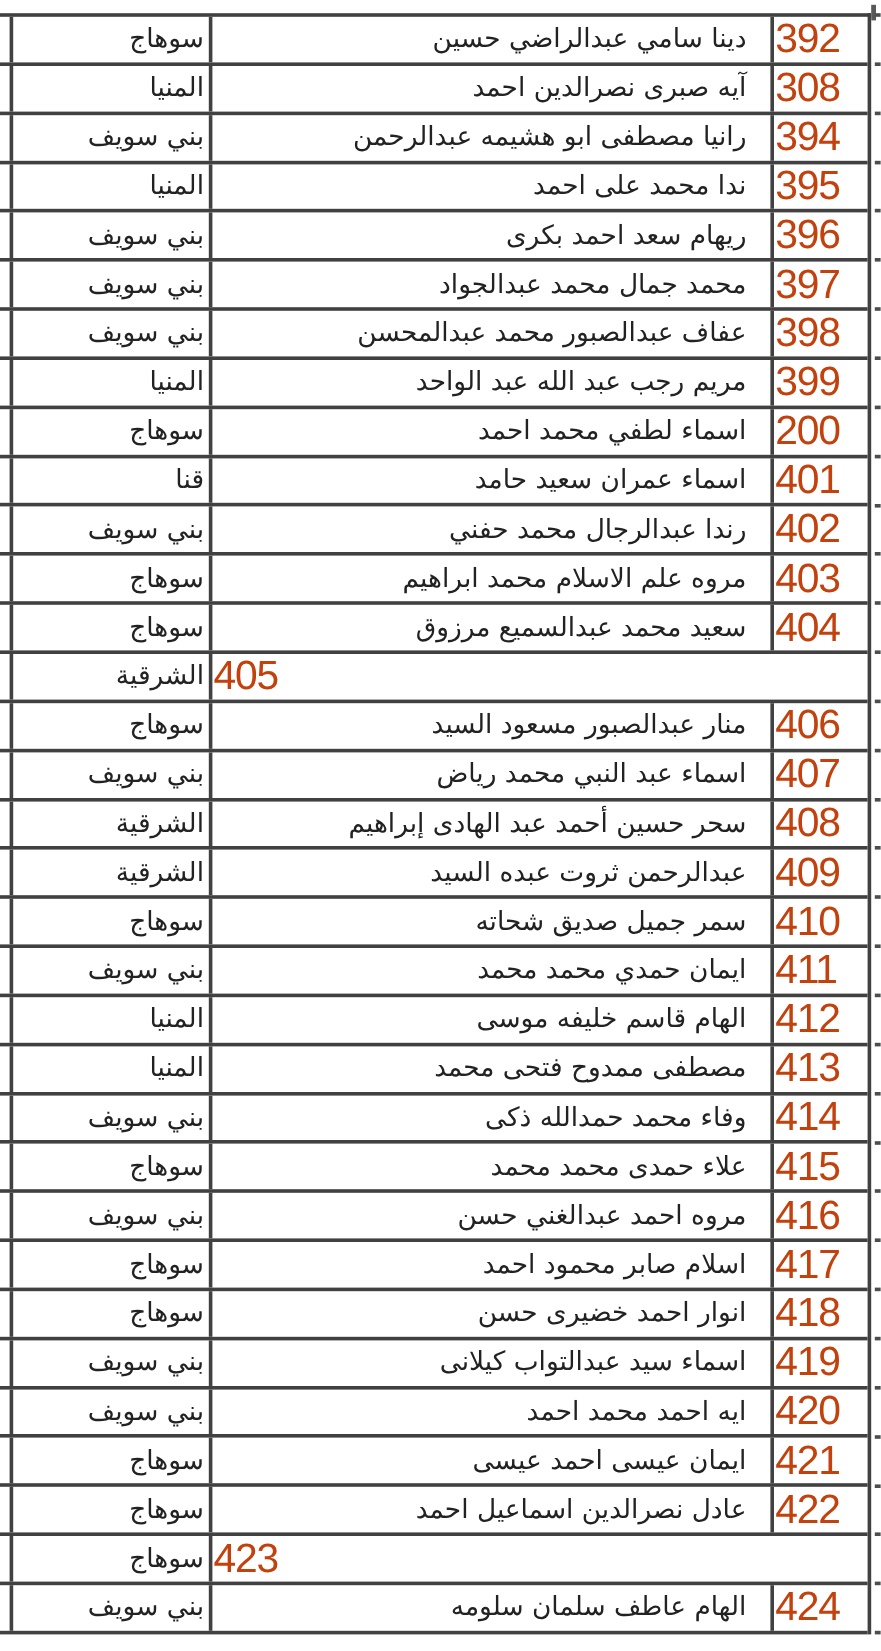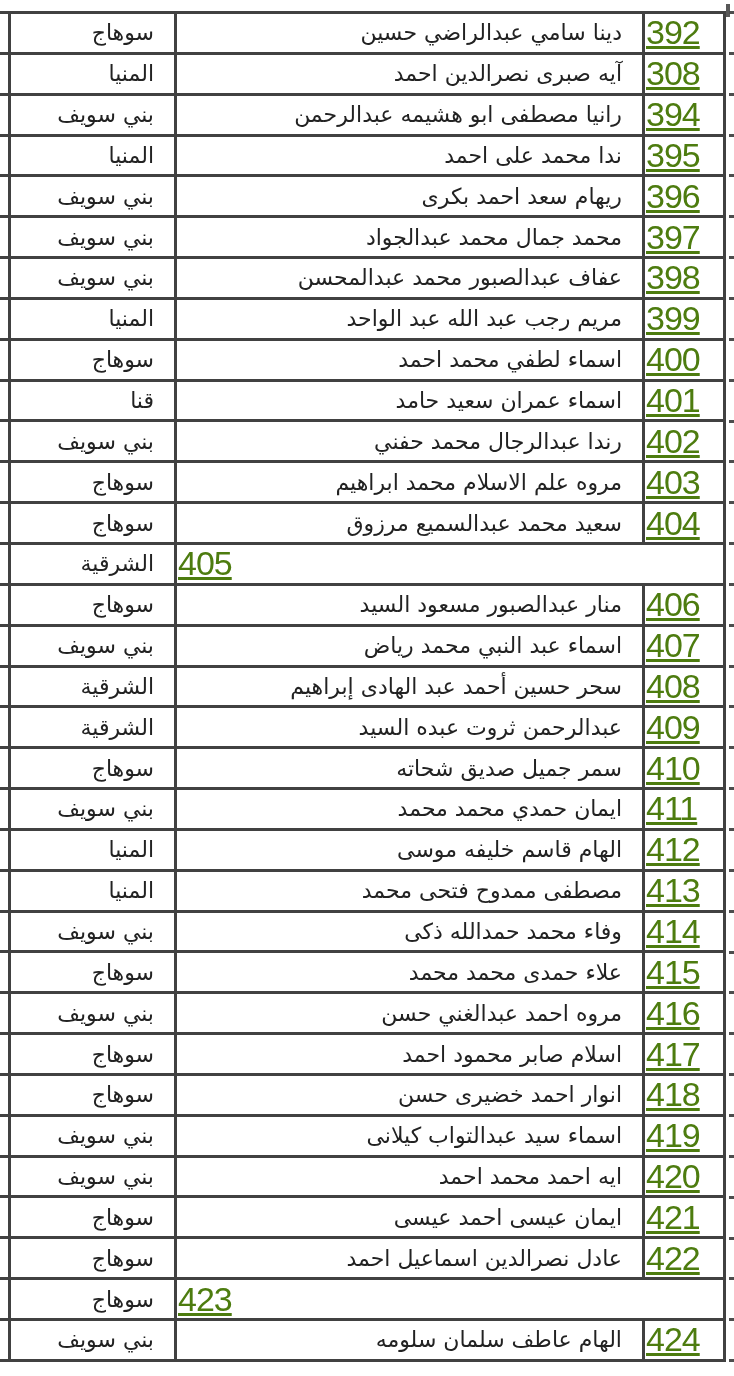--- a/index.html
+++ b/index.html
@@ -43,43 +43,42 @@
   }
   .cell-sliver {
     width: 11px;
     border-right: 3px solid #414141;
   }
   .cell-gov {
     width: 166px;
     border-right: 3px solid #414141;
     direction: rtl;
     justify-content: flex-start; 
-    padding-right: 20px;
+    padding-right: 4px;
     font-size: 22px;
     color: #222222;
   }
   .cell-name {
     width: 468px;
     border-right: 3px solid #414141;
     direction: rtl;
     justify-content: flex-start;
     padding-right: 20px;
     font-size: 22px;
     color: #222222;
   }
   .cell-num {
     flex: 1;
     direction: ltr;
     justify-content: flex-start;
     padding-left: 1px;
     font-family: "Liberation Sans", "DejaVu Sans", sans-serif;
     font-size: 34px;
     letter-spacing: -1px;
-    color: #4d7c0f;
-    text-decoration: underline;
+    color: #c2410c;
   }
   .edge-dash {
     position: absolute;
     left: 729px;
     width: 5px;
     height: 3px;
     background: #4d4d4d;
   }
   .corner-mark {
     position: absolute;
@@ -141,21 +140,21 @@
       <div class="t-row">
         <div class="cell cell-sliver"></div>
         <div class="cell cell-gov">المنيا</div>
         <div class="cell cell-name">مريم رجب عبد الله عبد الواحد</div>
         <div class="cell cell-num">399</div>
       </div>
       <div class="t-row">
         <div class="cell cell-sliver"></div>
         <div class="cell cell-gov">سوهاج</div>
         <div class="cell cell-name">اسماء لطفي محمد احمد</div>
-        <div class="cell cell-num">400</div>
+        <div class="cell cell-num">200</div>
       </div>
       <div class="t-row">
         <div class="cell cell-sliver"></div>
         <div class="cell cell-gov">قنا</div>
         <div class="cell cell-name">اسماء عمران سعيد حامد</div>
         <div class="cell cell-num">401</div>
       </div>
       <div class="t-row">
         <div class="cell cell-sliver"></div>
         <div class="cell cell-gov">بني سويف</div>

